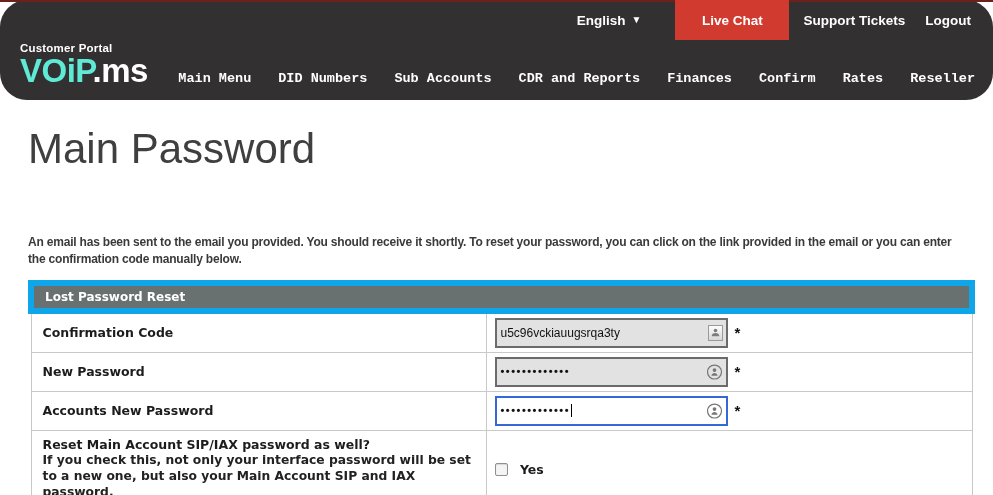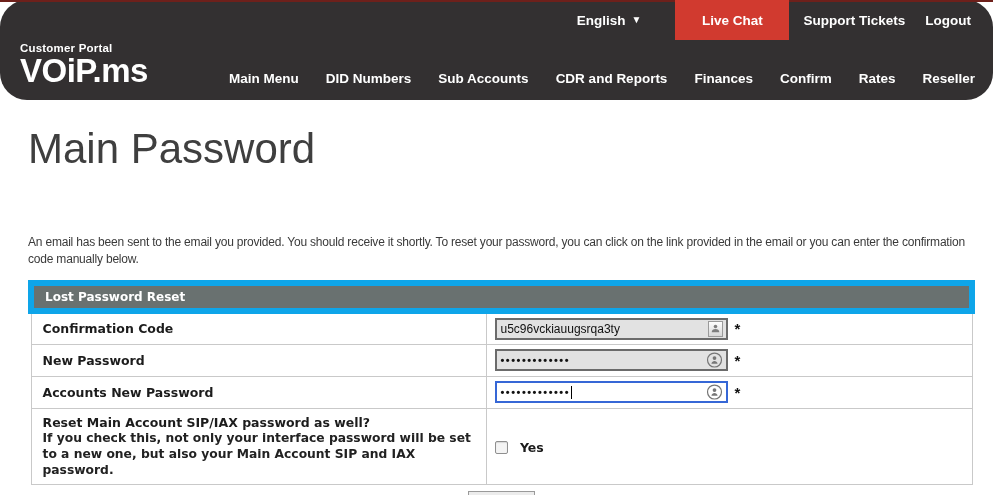--- a/index.html
+++ b/index.html
@@ -15,43 +15,43 @@
   .lang { display:flex; align-items:center; gap:6px; margin-right:34px; }
   .chev { color:#fff; font-size:10px; line-height:1; }
   .live-chat { height:40px; width:114px; background:#d13a2f; color:#fff; border:none;
                font-family:"Liberation Sans", sans-serif; font-size:13.5px; font-weight:700; cursor:pointer; }
   .support-tickets { margin-left:14px; }
   .logout { margin-left:20px; margin-right:22px; }
 
   .logo-area { position:absolute; left:20px; top:42px; }
   .portal-label { color:#fff; font-size:11.5px; font-weight:600; letter-spacing:.2px; }
   .logo { font-size:33px; font-weight:700; line-height:1.05; letter-spacing:-.5px; }
-  .logo .red { color:#ffffff; }
+  .logo .red { color:#5eead4; }
   .logo .white { color:#fff; }
 
   .nav { position:absolute; right:18px; top:56px; height:44px; display:flex; align-items:center; gap:27px; }
-  .nav-item { color:#fff; font-size:13.5px; font-weight:600; cursor:pointer; white-space:nowrap; }
+  .nav-item { color:#fff; font-size:13.5px; font-weight:600; cursor:pointer; white-space:nowrap;font-family:Liberation Mono, monospace; }
 
   
   .page-title { margin:24px 0 0 28px; font-size:42px; font-weight:400; color:#3f3f3f; line-height:1.2; }
 
   .intro { margin:60px 28px 0 28px; max-width:940px;
-           font-size:12px; font-weight:400; letter-spacing:-.2px; line-height:1.35; color:#3a3a3a; }
+           font-size:12px; font-weight:700; letter-spacing:-.2px; line-height:1.35; color:#3a3a3a; }
 
   table.reset-table { border-collapse:collapse; width:947px; margin:13px 0 0 28px; }
   .reset-table th { background:#697170; color:#fff; text-align:left;
                     font-family:"DejaVu Sans", sans-serif; font-size:12px; font-weight:700;
                     padding:4px 11px; height:23px; border:6px solid #0ea5e9; }
   .reset-table td { border:1px solid #c9c9c9; background:#fff; vertical-align:middle; }
   .label-cell { width:455px; padding:0 11px;
                 font-family:"DejaVu Sans", sans-serif; font-size:12.5px; font-weight:700; color:#1c1c1c; }
   .input-cell { padding:4px 8px; height:32px; }
   .input-wrap { display:flex; align-items:center; gap:7px; }
 
-  .field { position:relative; width:233px; height:22px; background:#e2e2e2; border:2px solid #6b6b6b;
+  .field { position:relative; width:233px; height:30px; background:#e2e2e2; border:2px solid #6b6b6b;
            display:flex; align-items:center; padding:0 22px 0 4px; font-size:12px; color:#111; }
   .field.focused { background:#fff; border:2px solid #3667d6; }
   .dots { font-size:11px; font-weight:700; letter-spacing:1.5px; color:#111; line-height:1; }
   .caret { display:inline-block; width:1px; height:13px; background:#000; margin-left:1px; }
   .field-icon { position:absolute; right:3px; top:50%; transform:translateY(-50%); display:flex; cursor:pointer; }
   .contact-btn { width:15px; height:16px; border:1px solid #9a9a9a;
                  background:linear-gradient(#fdfdfd,#d8d8d8); display:flex; align-items:center; justify-content:center; }
   .req { font-size:15px; font-weight:700; color:#111; line-height:1; }
 
   .q-cell { padding:6px 11px; }

